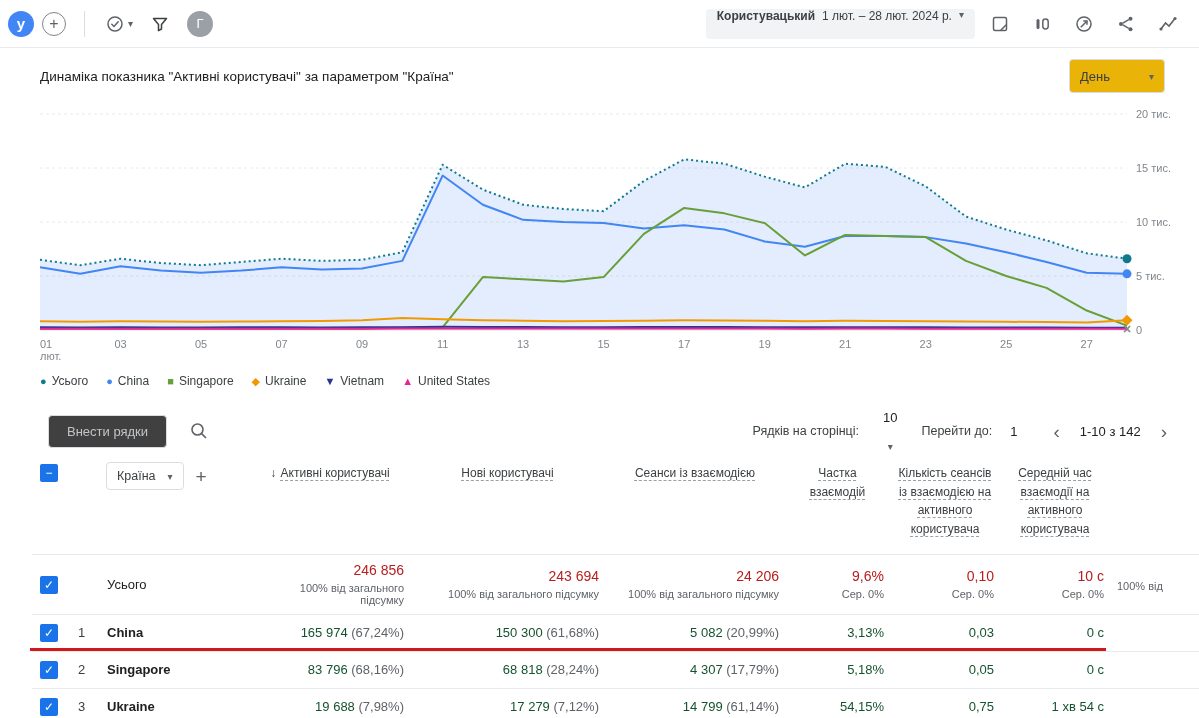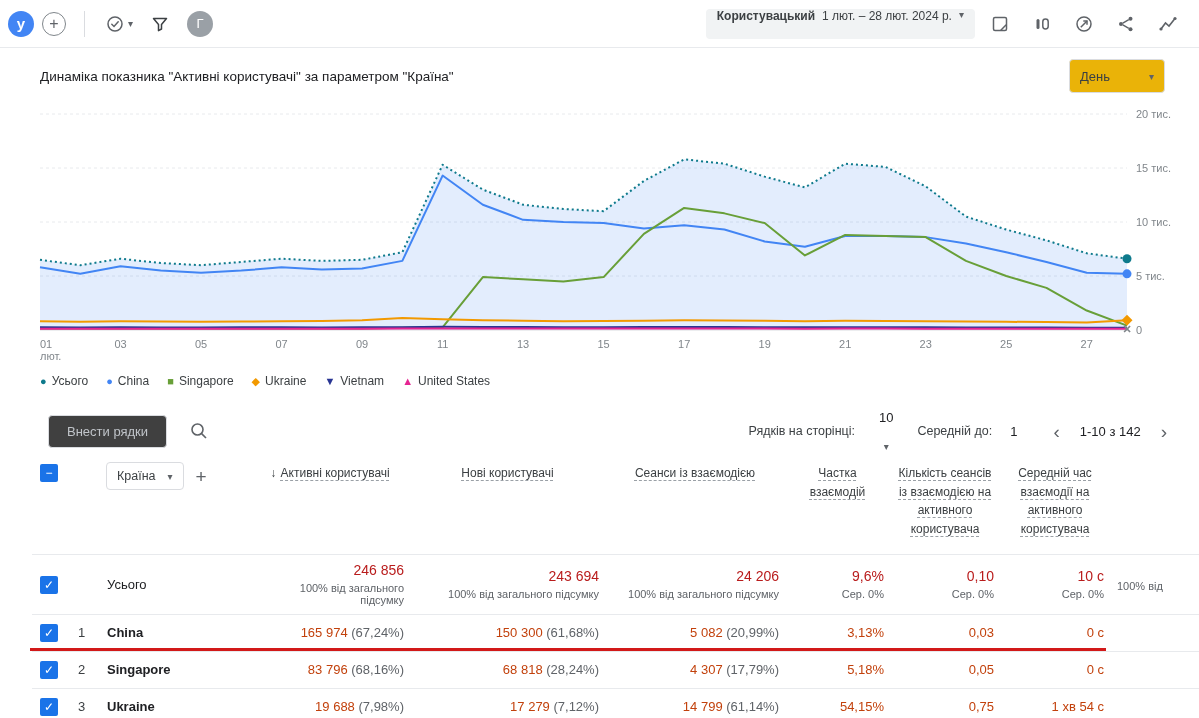--- a/index.html
+++ b/index.html
@@ -69,21 +69,21 @@
     background:#fff; padding:6px 10px; font-size:12.5px; color:#3c4043; font-family:inherit; cursor:pointer; }
   .add-dim { background:none; border:none; font-size:19px; color:#5f6368; margin-left:12px; cursor:pointer; vertical-align:middle; padding:0; }
   tbody tr { border-top:1px solid #e8eaed; }
   tr.totals-row { height:60px; }
   tr.data-row { height:37px; }
   tbody td { vertical-align:middle; }
   td.metric { text-align:right; font-size:13px; padding-right:12px; }
   .cell-main { font-size:14px; color:#b91c1c; }
   .cell-sub { font-size:11px; color:#5f6368; margin-top:4px; }
   .cell-sub.left { text-align:left; white-space:nowrap; }
-  .val { color:#c2410c; }
+  .val { color:#14532d; }
   .pct { color:#5f6368; }
   td.num-cell { font-size:13px; color:#3c4043; padding-left:2px; }
   td.country-cell { font-size:13px; color:#202124; font-weight:bold; }
   td.country-cell.plain { font-weight:normal; }
   .checkbox { display:inline-flex; width:18px; height:18px; border-radius:2px; background:#1a73e8;
     color:#fff; align-items:center; justify-content:center; font-size:12px; cursor:pointer; }
   .cb-glyph { line-height:1; }
   
   .red-line { position:absolute; left:30px; top:648px; width:1076px; height:3px; background:#d21919; z-index:6; }
 </style>
@@ -236,21 +236,21 @@
       <circle cx="8.5" cy="8.5" r="5.5" fill="none" stroke="#5f6368" stroke-width="1.6"></circle>
       <path d="M12.6 12.6 L17 17" stroke="#5f6368" stroke-width="1.6"></path>
     </svg>
   </div>
   <div class="toolbar-right">
     <span>Рядків на сторінці:</span>
     <button class="tselect">
       <span>10</span>
       <span class="caret">▾</span>
     </button>
-    <span>Середній до:</span>
+    <span>Перейти до:</span>
     <span class="tvalue goto-value">1</span>
     <button class="chev">‹</button>
     <span class="tvalue">1-10 з 142</span>
     <button class="chev">›</button>
   </div>
 </div>
 
 <div class="table-wrap">
 <table>
   <colgroup>

